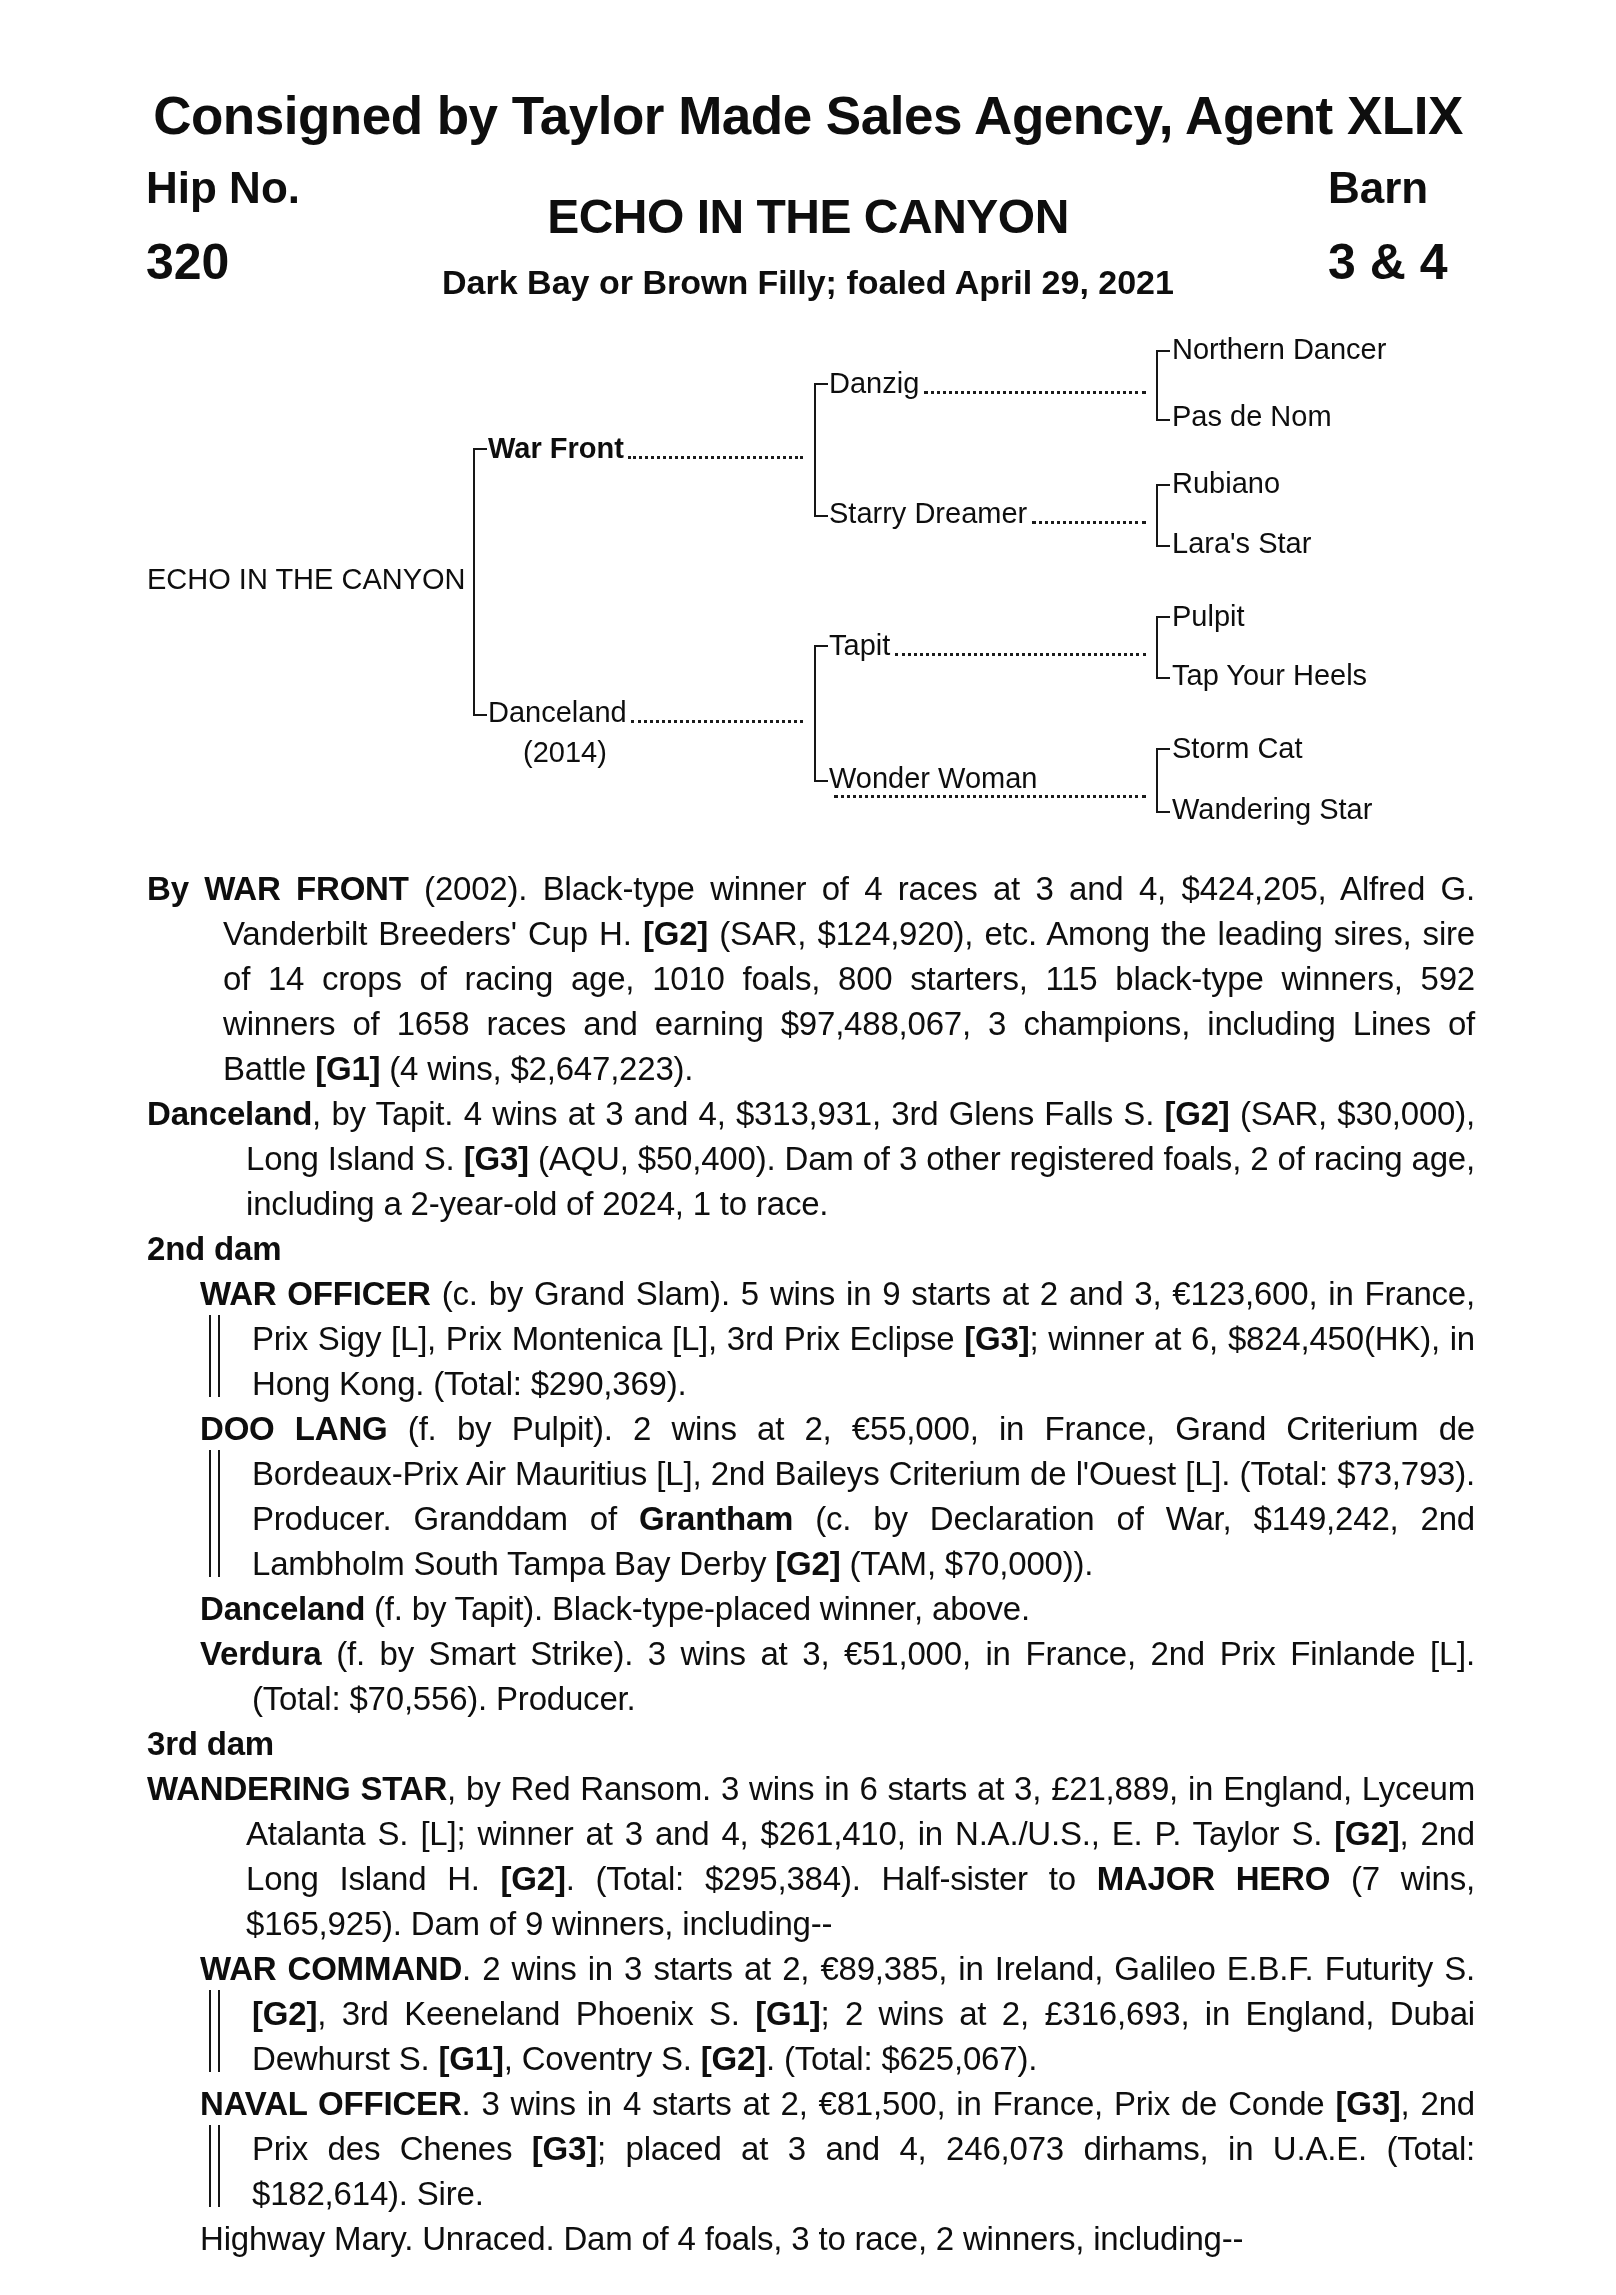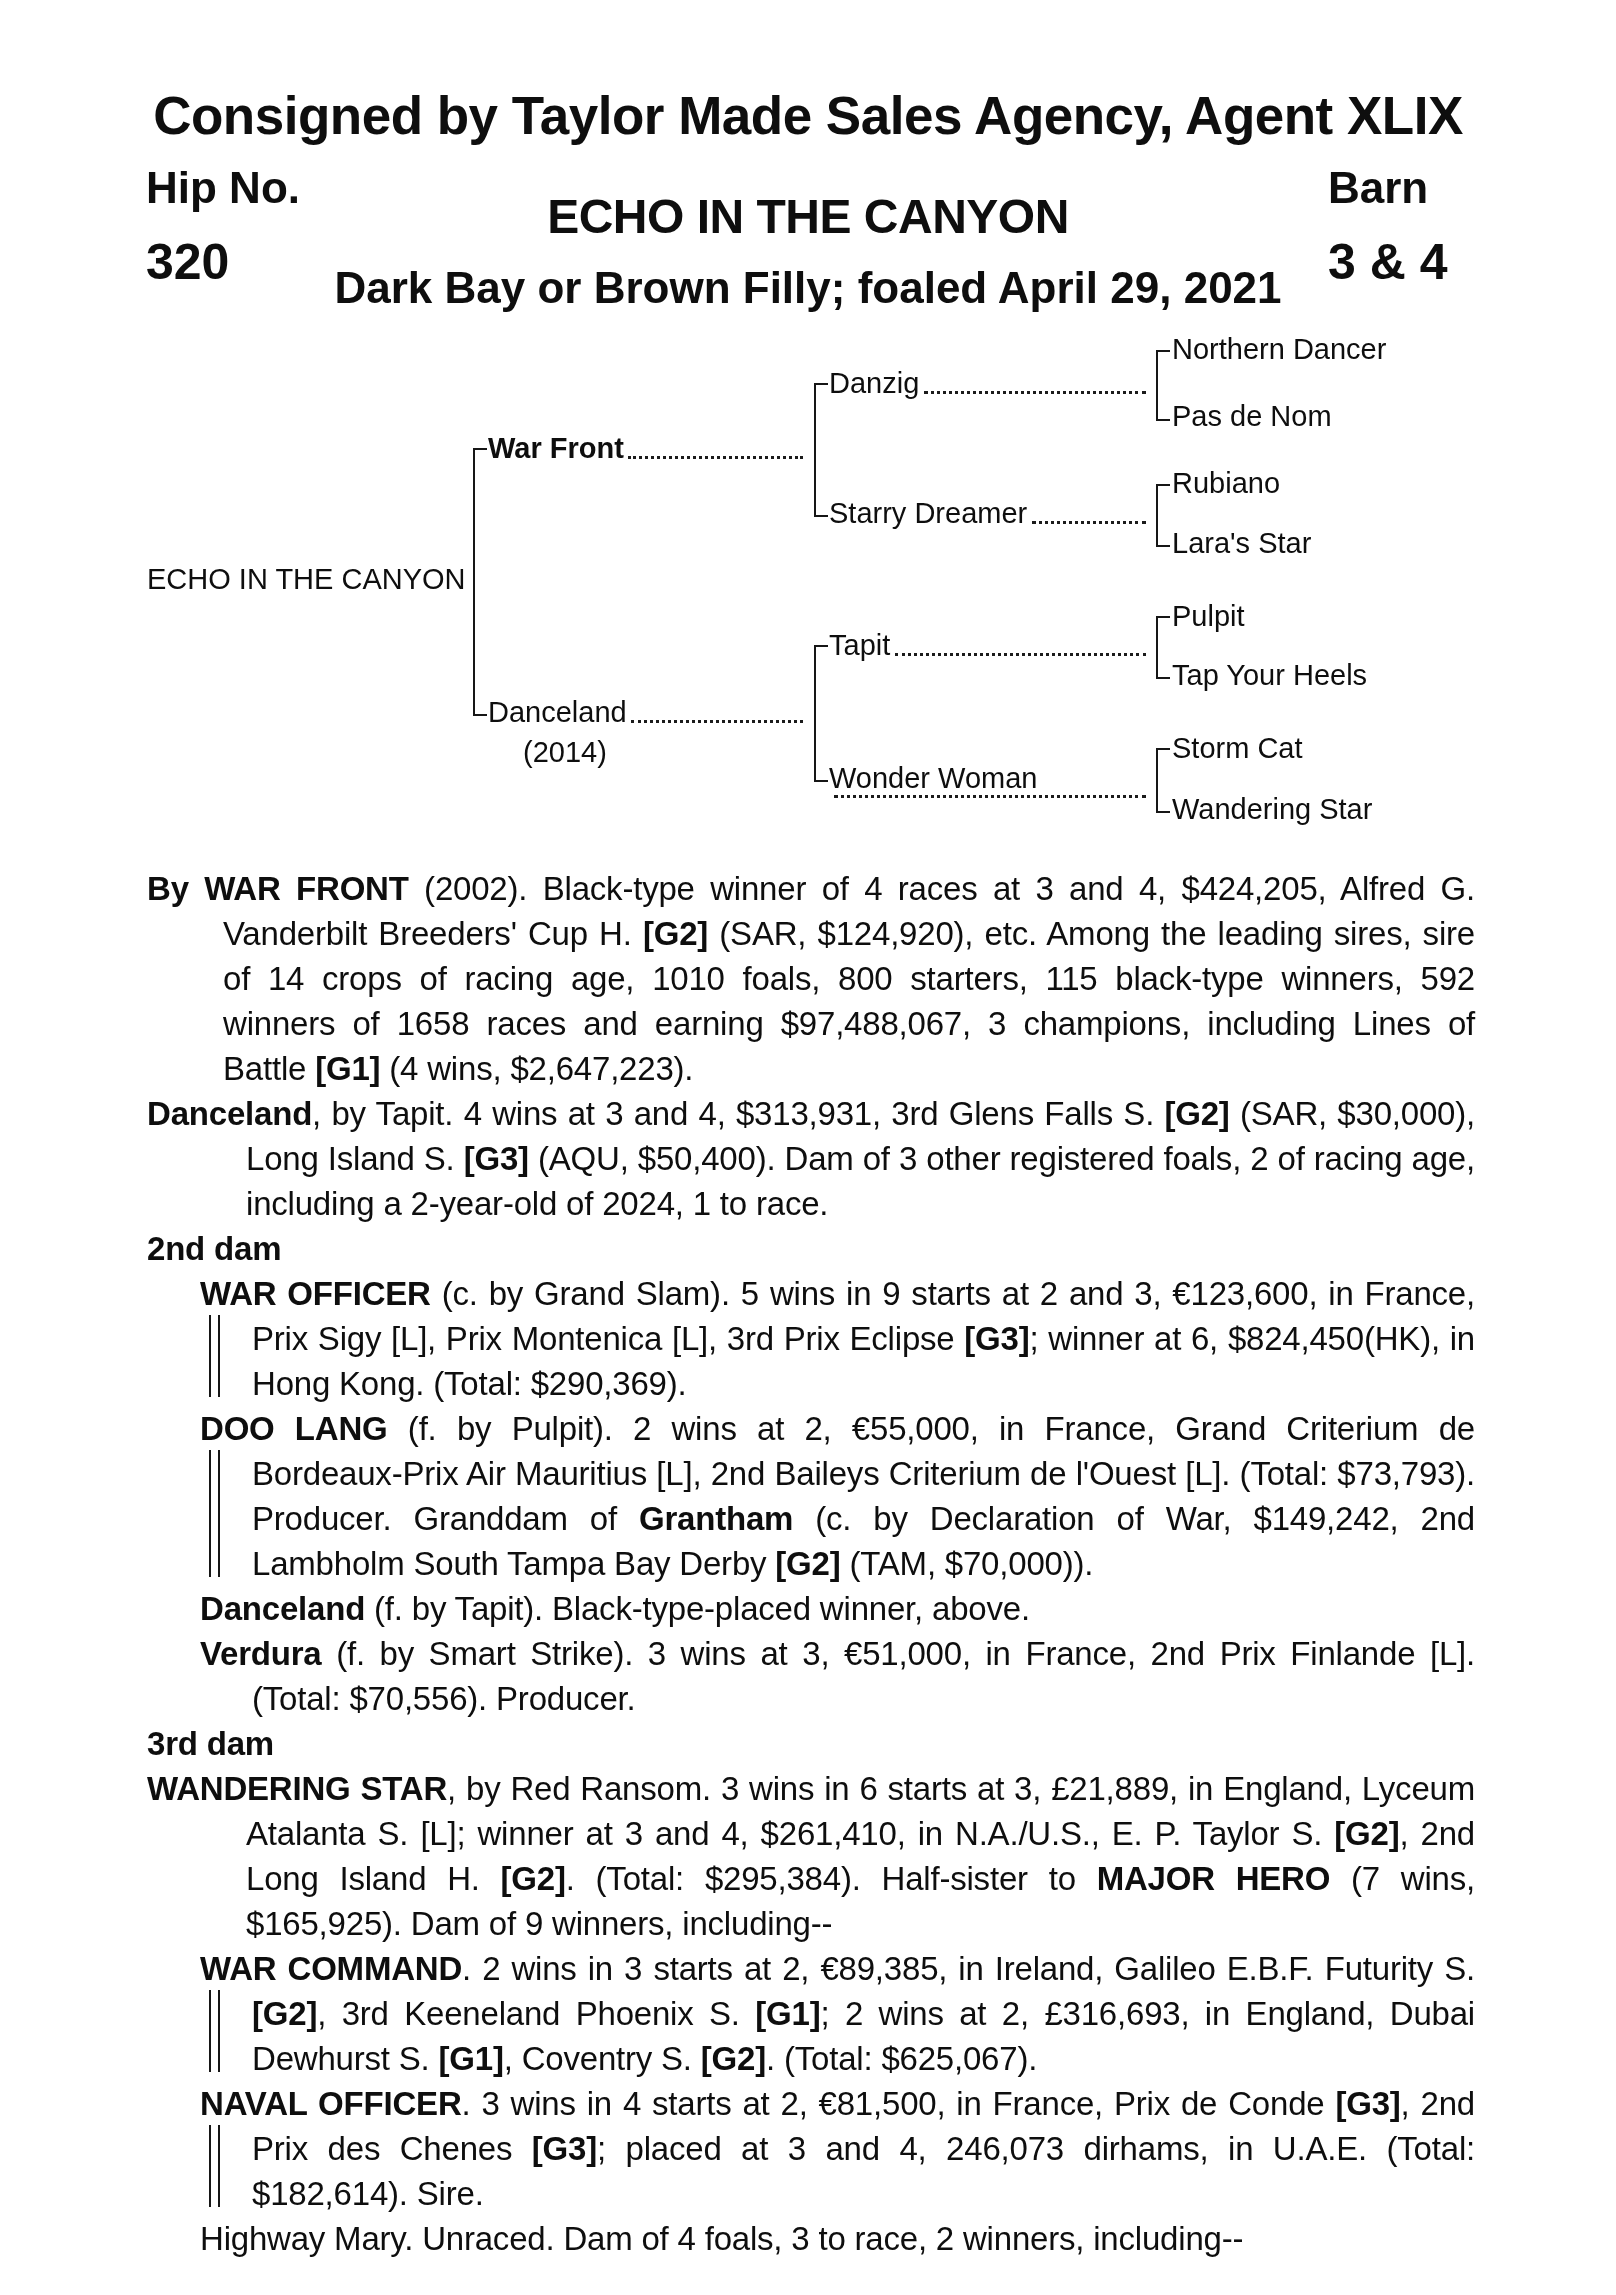--- a/index.html
+++ b/index.html
@@ -11,21 +11,21 @@
   
   .consign{position:absolute; top:85px; left:0; width:100%; text-align:center;
     font-size:53px; font-weight:bold; letter-spacing:-0.5px;}
   .corner{position:absolute; top:148px; font-size:44px; font-weight:bold; line-height:51px;margin-top:14px;}
   .corner .num{font-size:50px; margin-top:24px;}
   .hip{left:146px;}
   .barn{left:1328px;}
   .title{position:absolute; top:189px; left:0; width:100%; text-align:center;
     font-size:48px; font-weight:bold; letter-spacing:-0.5px;}
   .desc{position:absolute; top:263px; left:0; width:100%; text-align:center;
-    font-size:44px; font-weight:bold;}
+    font-size:34px; font-weight:bold;}
   
   .ped{position:absolute; inset:0; font-size:29px; line-height:33px;}
   .pn{position:absolute; display:flex; white-space:nowrap;}
   .pn .ld{flex:1; border-bottom:3.2px dotted #1b1b1b; margin:0 2.8px 6.4px 4.6px;}
   .bracket{position:absolute; width:12px; border-left:2.3px solid #161616;
     border-top:2.3px solid #161616; border-bottom:2.3px solid #161616;}
   .year{position:absolute; white-space:nowrap;}
   
   .bodytext{position:absolute; left:147px; top:866px; width:1328px;
     font-size:33px; line-height:45px; text-align:justify; letter-spacing:-0.2px;}

